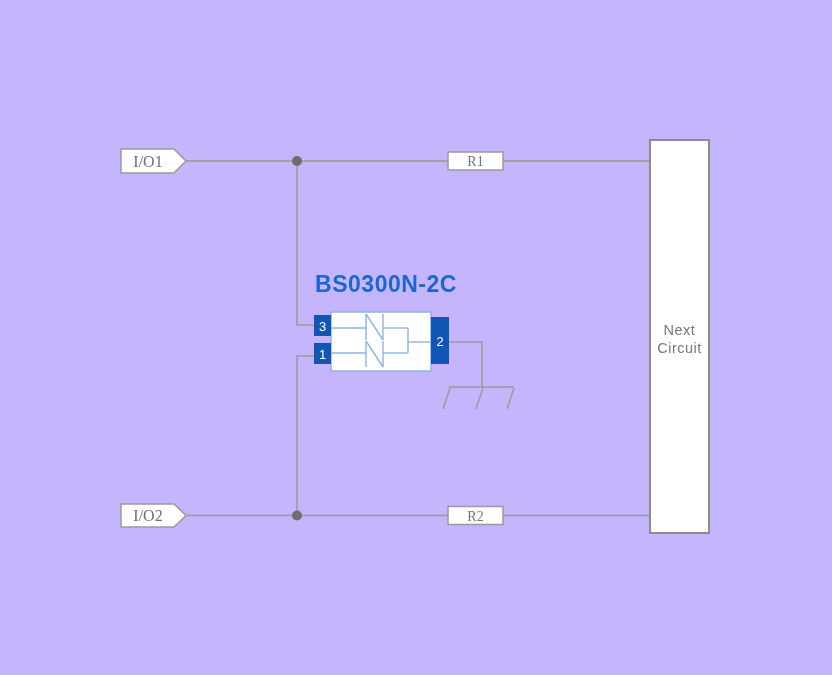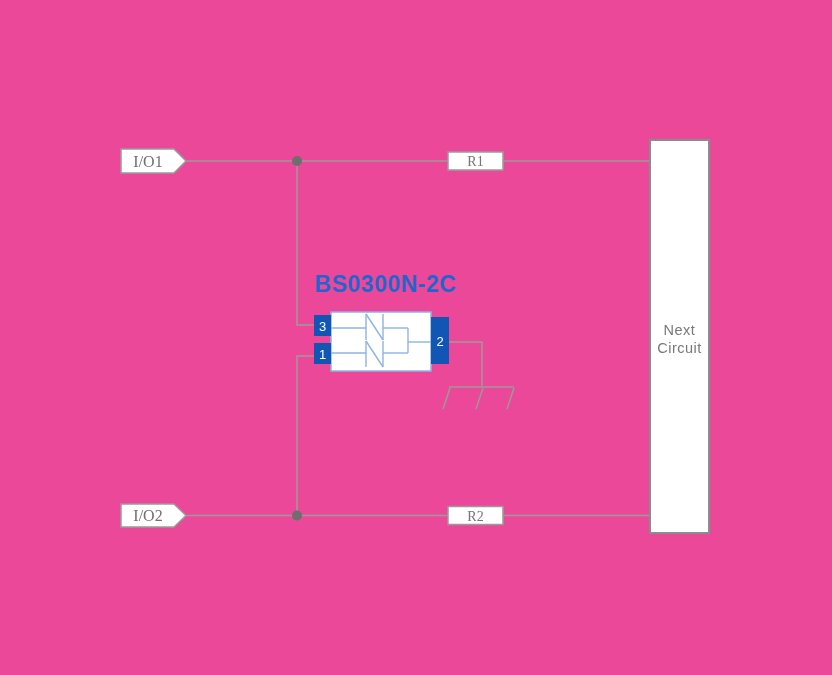--- a/index.html
+++ b/index.html
@@ -4,21 +4,21 @@
 <style>
   html, body {
     margin: 0;
     padding: 0;
     background: #ffffff;
   }
   .canvas {
     position: relative;
     width: 832px;
     height: 675px;
-    background: #ec4899;
+    background: #c4b5fd;
     overflow: hidden;
     font-family: "Liberation Sans", sans-serif;
   }
   svg { display: block; }
 
   .wire {
     stroke: #9a9a9a;
     stroke-width: 1.5;
     fill: none;
   }

